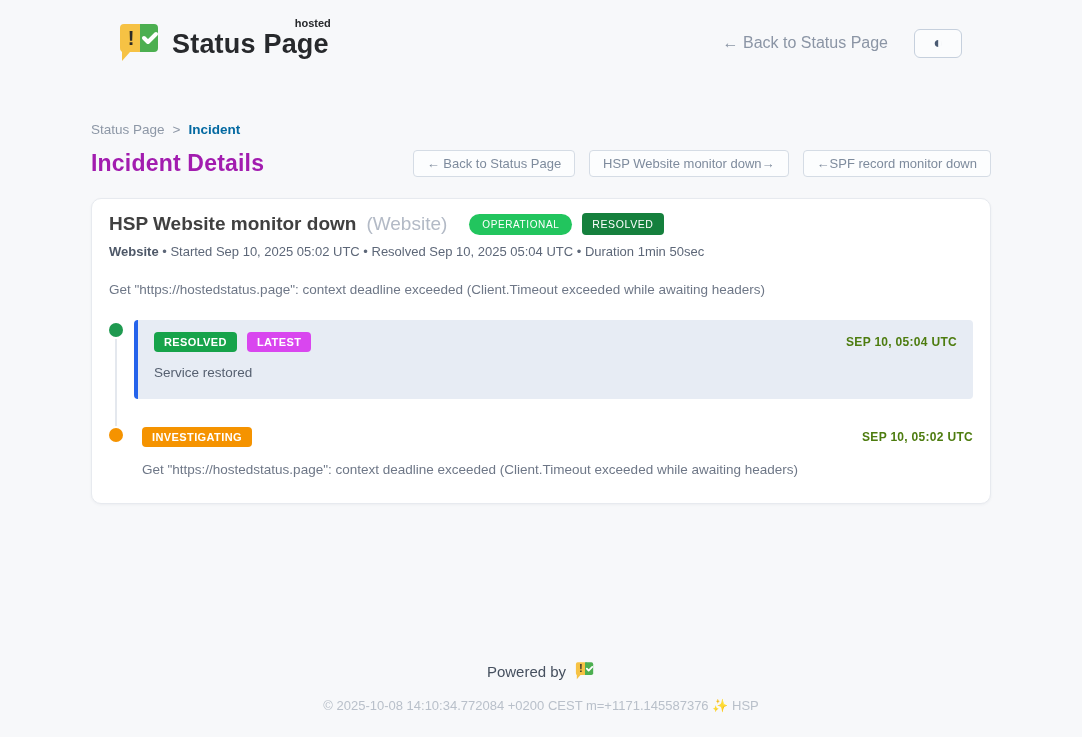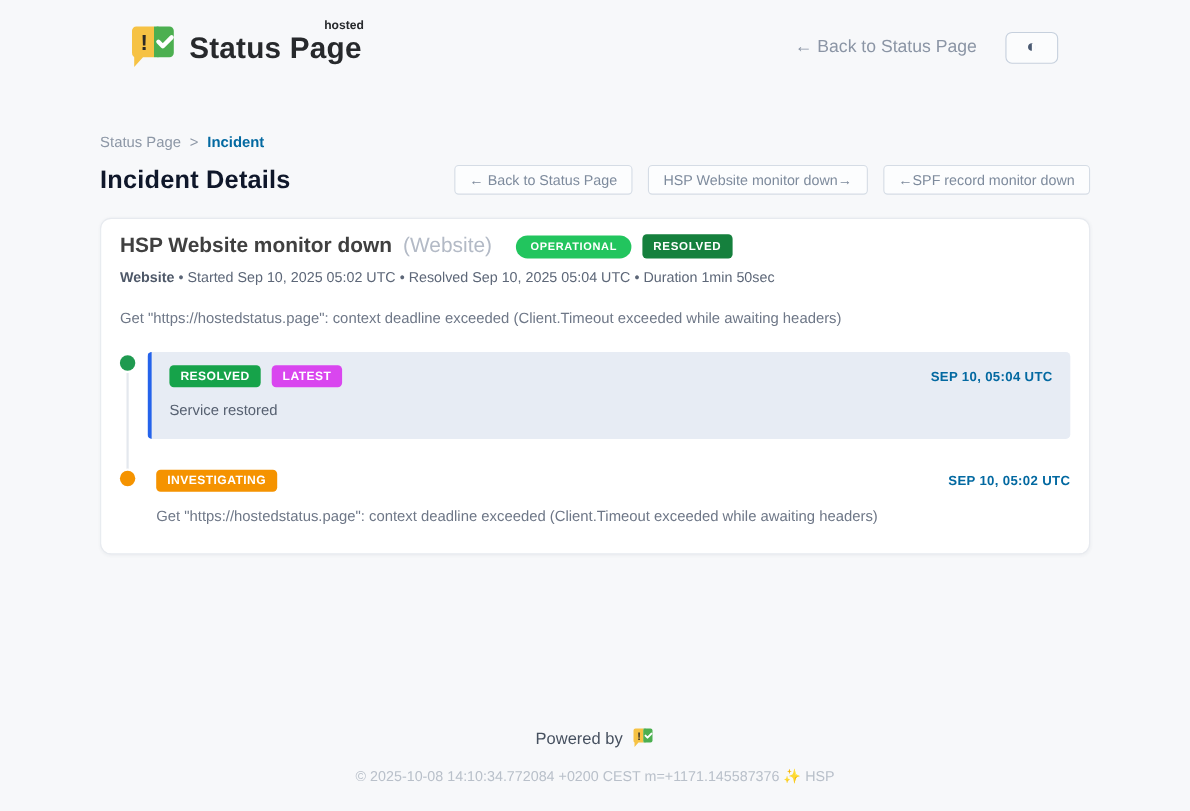--- a/index.html
+++ b/index.html
@@ -30,39 +30,39 @@
     background:#fbfcfd; display:flex; align-items:center; justify-content:center;
     font-size:16px; color:#4a5a72; cursor:pointer;
   }
 
   
   .main { width:900px; margin:50px auto 0; flex:0 0 auto; }
   .breadcrumb { font-size:13.5px; color:#8d97a6; display:flex; gap:8px; align-items:center; }
   .breadcrumb .crumb-link { cursor:pointer; }
   .breadcrumb .crumb-current { color:#0369a1; font-weight:700; }
   .title-row { display:flex; align-items:center; justify-content:space-between; margin-top:13px; }
-  .page-title { font-size:23px; font-weight:700; color:#0f172a; letter-spacing:0.2px; }
+  .page-title { font-size:23px; font-weight:700; color:#a21caf; letter-spacing:0.2px; }
   .nav-buttons { display:flex; gap:14px; }
   .nav-btn {
     font-family:"Liberation Sans",sans-serif;
     font-size:13px; color:#7e8b9d; background:#fcfdfe;
     border:1px solid #d5dce5; border-radius:4px;
     padding:5px 13px; cursor:pointer; white-space:nowrap;
   }
 
   
   .card {
     margin-top:21px; background:#ffffff; border:1px solid #e7eaef;
     border-radius:10px; padding:14px 17px 26px;
     box-shadow:0 1px 3px rgba(40,50,70,0.05);
   }
   .card-title-row { display:flex; align-items:center; gap:10px; flex-wrap:wrap; }
   .incident-title { font-size:19px; font-weight:700; color:#404040; }
   .incident-component { font-size:19px; font-weight:400; color:#b3bac6; }
-  .badge { display:inline-block; color:#fff; font-weight:700; }
+  .badge { display:inline-block; color:#fff; font-weight:400; }
   .badge-operational {
     background:#22c55e; font-size:10px; letter-spacing:0.6px;
     padding:5px 13px; border-radius:999px; margin-left:12px;
   }
   .badge-resolved-hdr {
     background:#15803d; font-size:10.5px; letter-spacing:0.6px;
     padding:5px 10px; border-radius:4px;
   }
   .meta-line { margin-top:9px; font-size:13px; color:#5d6778; }
   .meta-component { font-weight:700; color:#4e5868; }
@@ -92,21 +92,21 @@
   .entry.plain { padding:2px 0 0 8px; }
   .entry-head { display:flex; align-items:center; justify-content:space-between; }
   .entry-badges { display:flex; gap:10px; }
   .tl-badge {
     color:#fff; font-size:11px; font-weight:700; letter-spacing:0.4px;
     padding:4px 10px; border-radius:4px; display:inline-block;
   }
   .tl-badge-resolved { background:#16a34a; }
   .tl-badge-latest { background:#d946ef; }
   .tl-badge-investigating { background:#f59300; }
-  .entry-time { font-size:12px; font-weight:700; color:#0369a1; letter-spacing:0.3px; }
+  .entry-time { font-size:12px; font-weight:700; color:#4d7c0f; letter-spacing:0.3px; }
   .entry-message { margin-top:13px; font-size:13.5px; color:#566070; }
   .entry.plain .entry-message { margin-top:15px; color:#6e7787; }
 
   
   .footer { margin-top:auto; text-align:center; padding-bottom:24px; flex:0 0 auto; }
   .powered { display:flex; align-items:center; justify-content:center; gap:9px; }
   .powered-text { font-size:15px; color:#46505f; }
   .footer-logo { width:20px; height:20px; }
   .copyright { margin-top:17px; font-size:13px; color:#b9c0ca; }
 </style>

